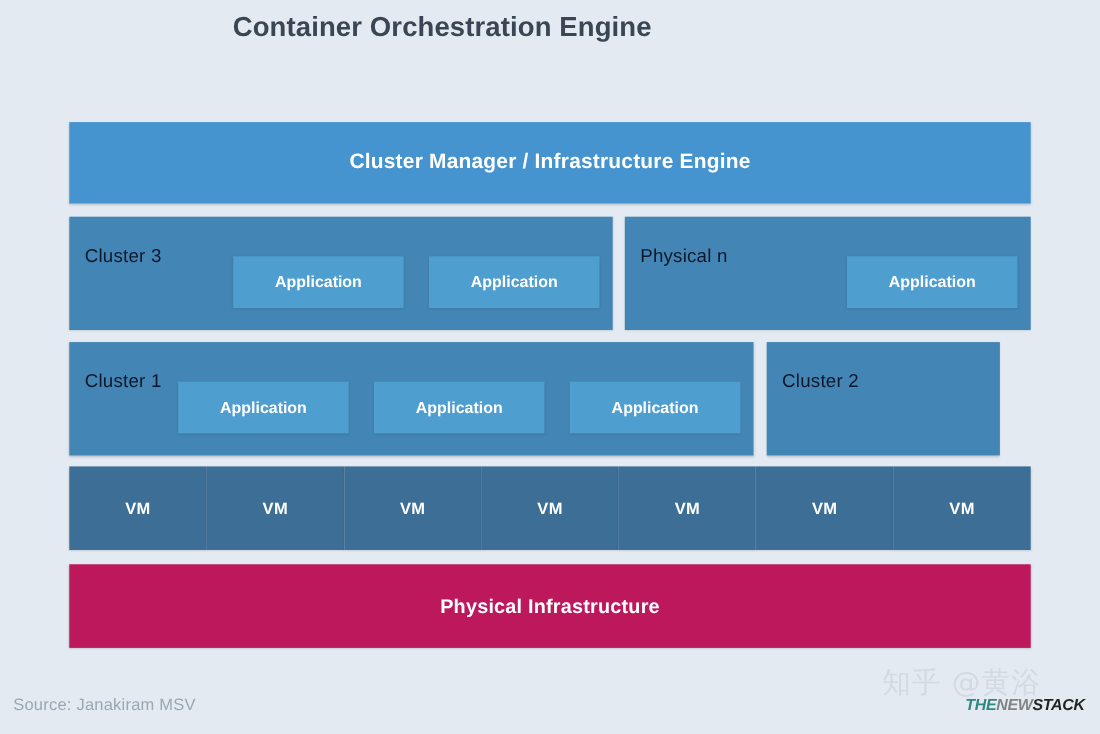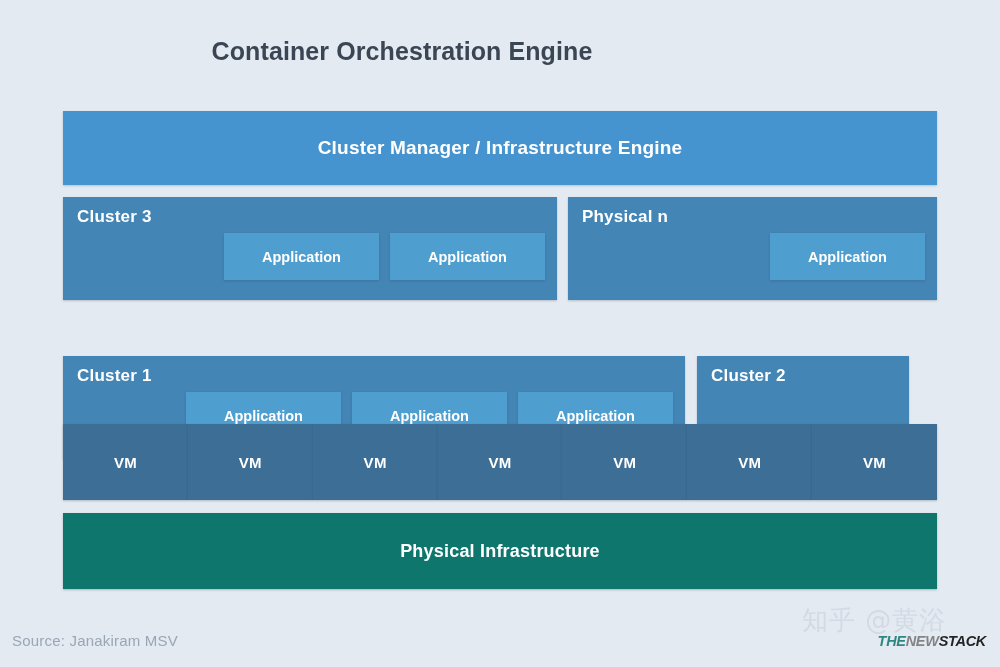--- a/index.html
+++ b/index.html
@@ -18,21 +18,21 @@
 
   #diagram-root {
     width: 1000px;
     height: 667px;
     position: relative;
   }
 
   
   .title {
     position: absolute;
-    top: 37px;
+    top: 11px;
     left: 0;
     width: 804px;
     text-align: center;
     font-size: 25px;
     font-weight: bold;
     color: #3b4654;
     letter-spacing: 0.1px;
   }
 
   
@@ -57,42 +57,42 @@
     font-size: 19px;
     font-weight: bold;
     letter-spacing: 0.2px;
   }
 
   
   .cluster-row {
     display: flex;
   }
   .cluster-row.row-top { top: 197px; height: 103px; }
-  .cluster-row.row-bottom { top: 311px; height: 103px; margin-top: 45px; }
+  .cluster-row.row-bottom { top: 311px; height: 103px; }
 
   .cluster-box {
     background: #4385b4;
     box-shadow: 0 1px 2px rgba(40,60,80,0.25);
     position: relative;
     display: flex;
     align-items: flex-end;
     overflow: hidden;
   }
   .cluster-title {
     position: absolute;
-    top: 10px;
+    top: 26px;
     left: 14px;
-    color: #ffffff;
+    color: #0f172a;
     font-size: 17px;
-    font-weight: bold;
+    font-weight: normal;
     letter-spacing: 0.2px;
   }
   .app-strip {
     display: flex;
-    gap: 11px;
+    gap: 23px;
     padding: 0 12px 20px 12px;
     width: 100%;
     justify-content: flex-end;
     align-items: center;
   }
   .app-box {
     background: #4f9ed0;
     height: 47px;
     min-width: 155px;
     display: flex;
@@ -130,21 +130,21 @@
     font-size: 15px;
     font-weight: bold;
     letter-spacing: 0.3px;
     box-shadow: 0 1px 2px rgba(40,60,80,0.28);
   }
 
   
   .infra-bar {
     top: 513px;
     height: 76px;
-    background: #0f766e;
+    background: #be185d;
     display: flex;
     align-items: center;
     justify-content: center;
     box-shadow: 0 1px 2px rgba(40,60,80,0.3);
   }
   .infra-label {
     color: #ffffff;
     font-size: 18px;
     font-weight: bold;
     letter-spacing: 0.2px;

